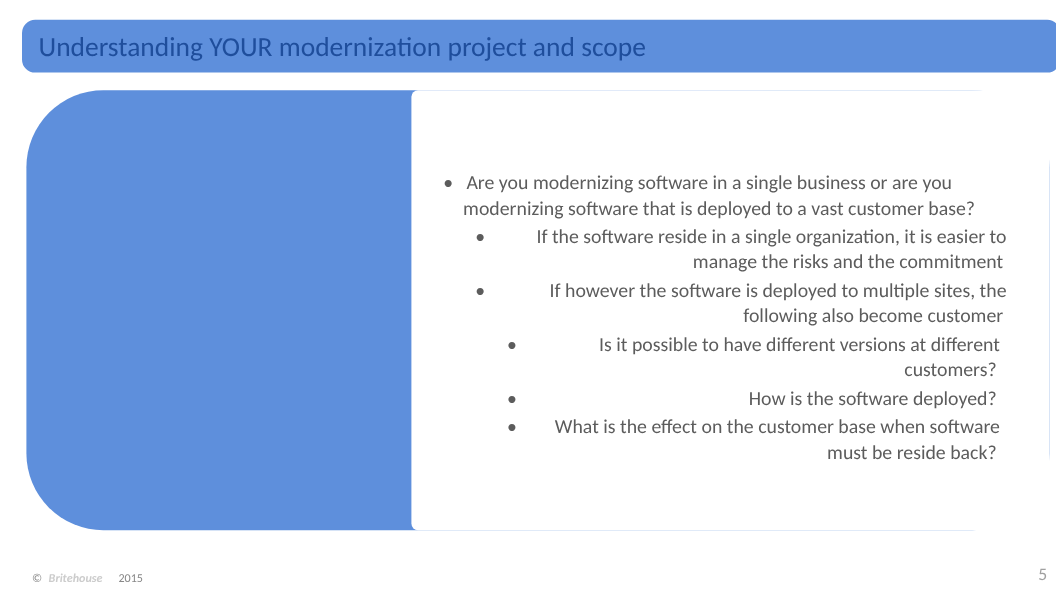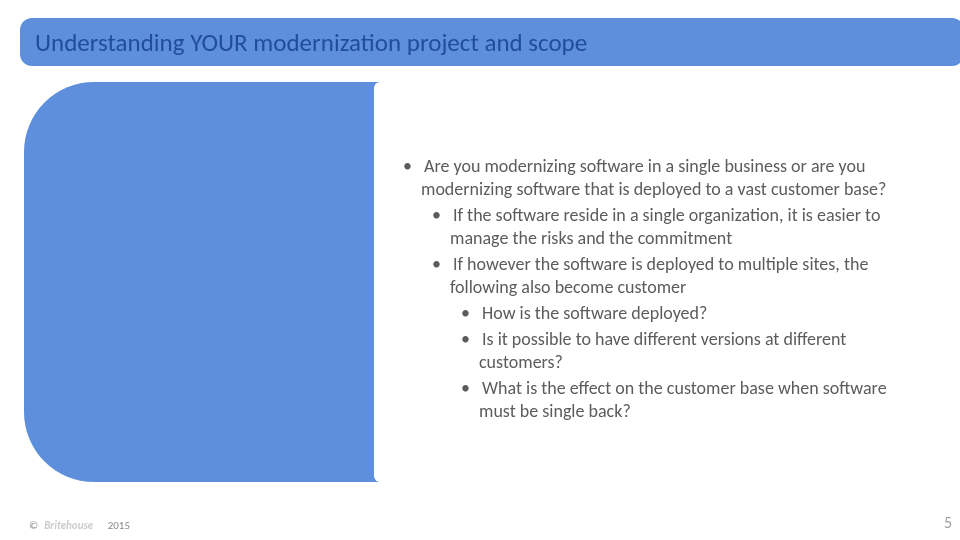--- a/index.html
+++ b/index.html
@@ -57,21 +57,21 @@
     font-weight: 400;
   }
   .bullets ul { list-style: none; padding-left: 0; }
   .bullets li { position: relative; padding-left: 18px; }
   .bullets li::before {
     content: "•";
     position: absolute;
     left: 0; top: 0;
     color: #5c5c5c;
   }
-  .bullets ul ul { margin-left: 8px; }
+  .bullets ul ul { margin-left: 8px; text-align: right; }
   .bullets ul ul li { padding-left: 18px; }
 
   .footer-left {
     position: absolute;
     left: 14px; bottom: 14px;
     font-size: 11px;
     color: #888;
   }
   .footer-left .brand-ghost {
     color: #ccc;
@@ -103,27 +103,27 @@
         <li>
           <span>Are you modernizing software in a single business or are you modernizing software that is deployed to a vast customer base?</span>
           <ul>
             <li>
               <span>If the software reside in a single organization, it is easier to manage the risks and the commitment</span>
             </li>
             <li>
               <span>If however the software is deployed to multiple sites, the following also become customer</span>
               <ul>
                 <li>
+                  <span>Is it possible to have different versions at different customers?</span>
+                </li>
+                <li>
                   <span>How is the software deployed?</span>
                 </li>
                 <li>
-                  <span>Is it possible to have different versions at different customers?</span>
-                </li>
-                <li>
-                  <span>What is the effect on the customer base when software must be single back?</span>
+                  <span>What is the effect on the customer base when software must be reside back?</span>
                 </li>
               </ul>
             </li>
           </ul>
         </li>
       </ul>
     </div>
   </div>
 
 

